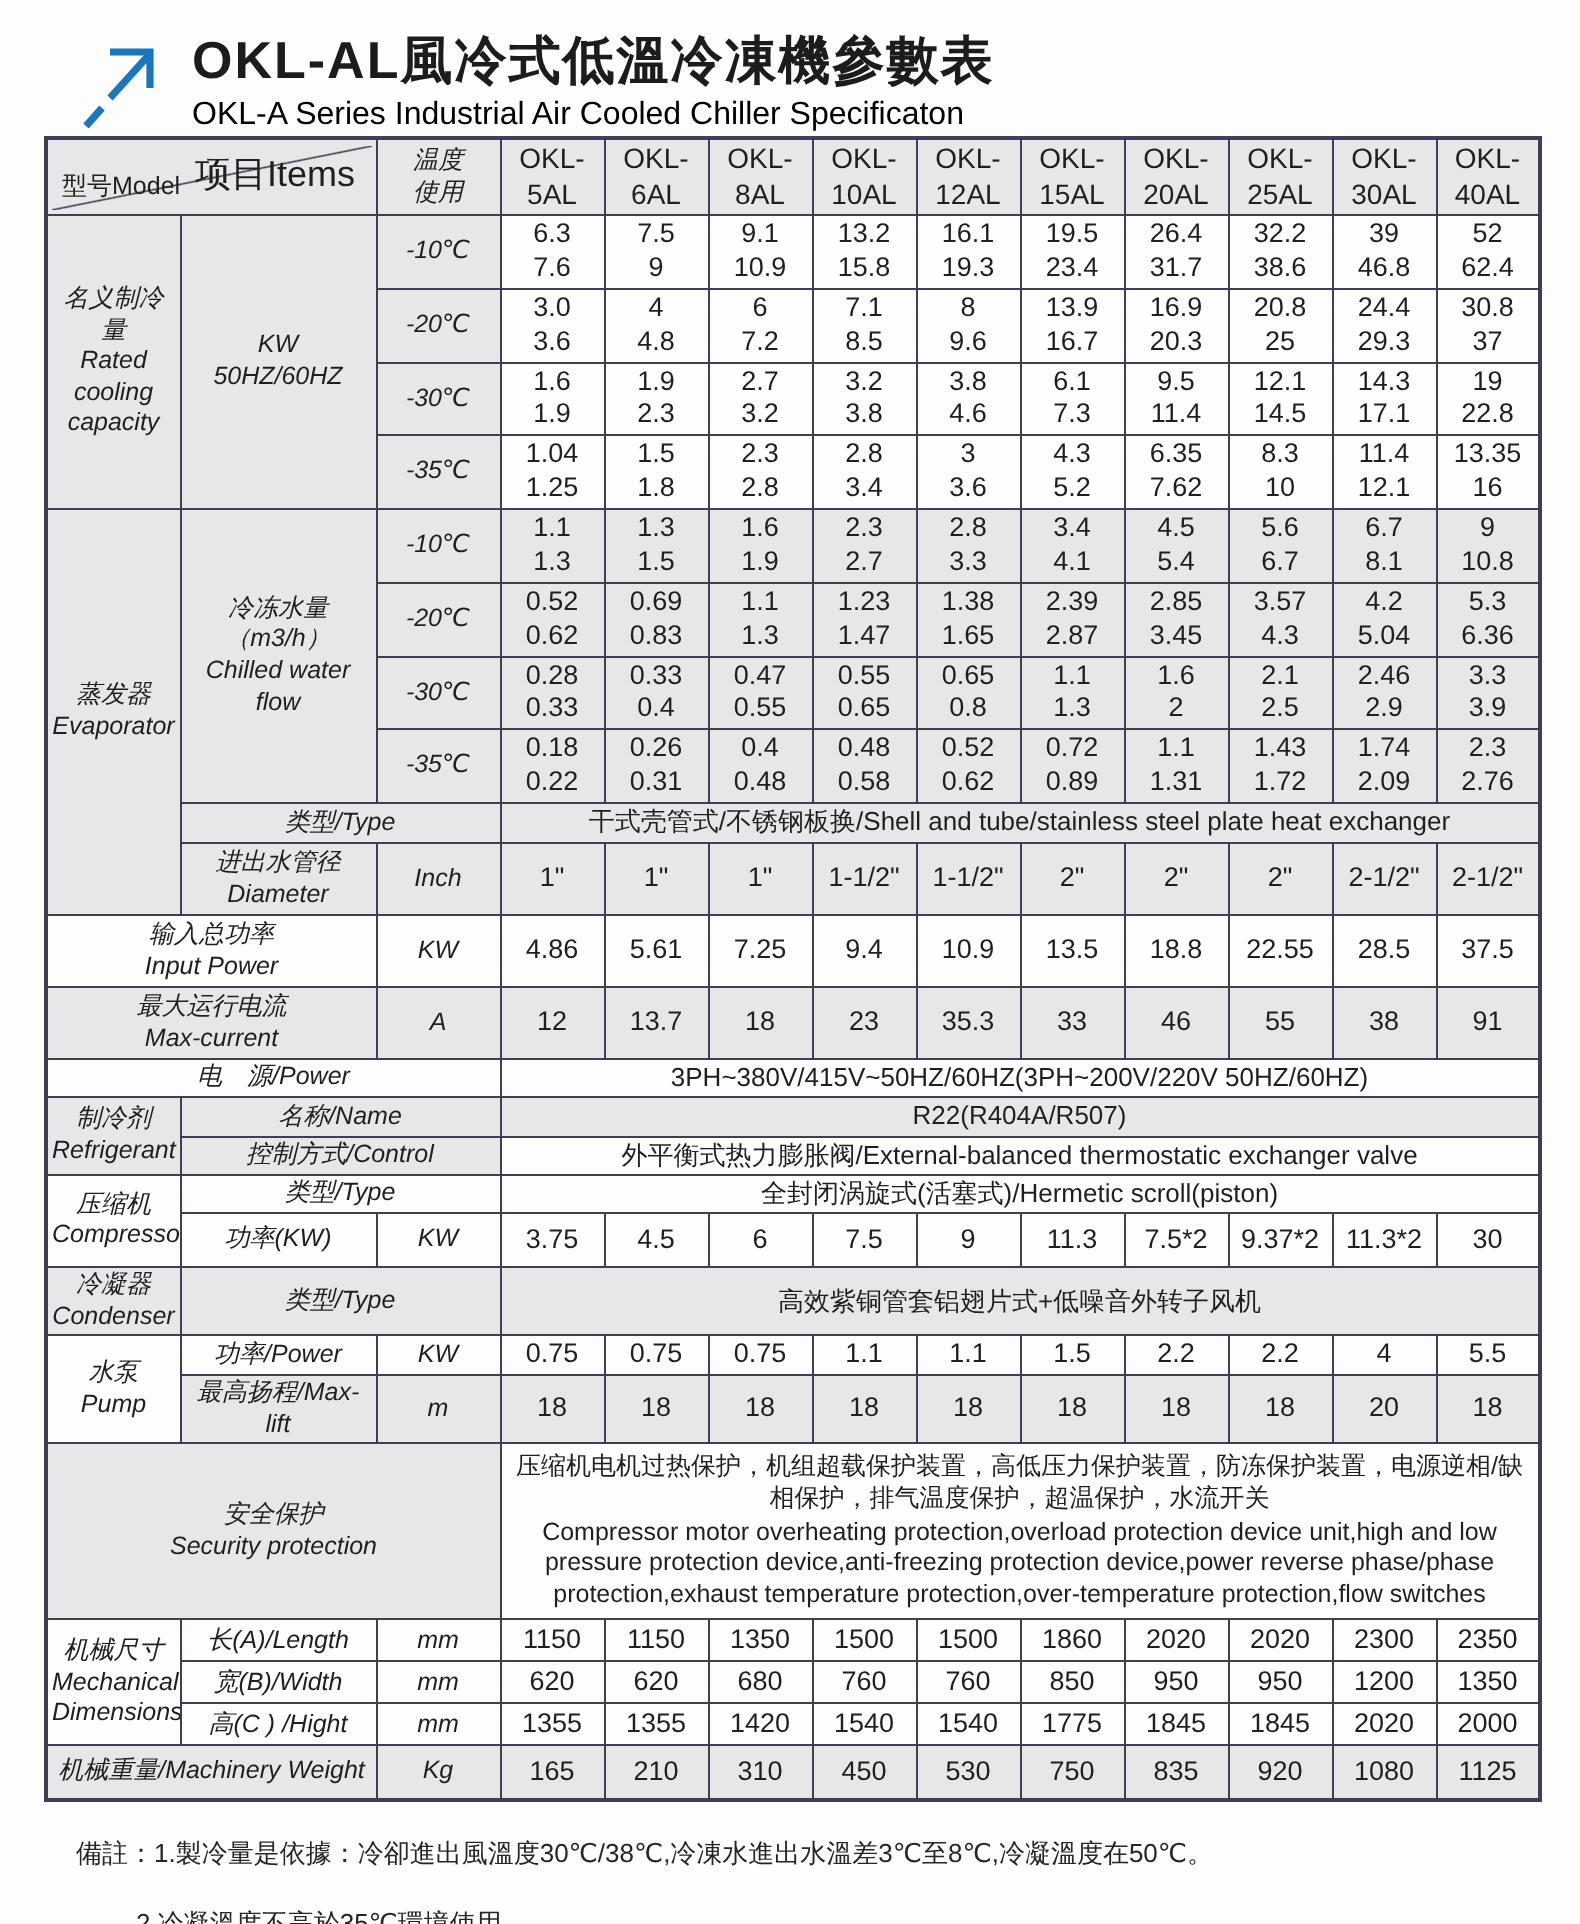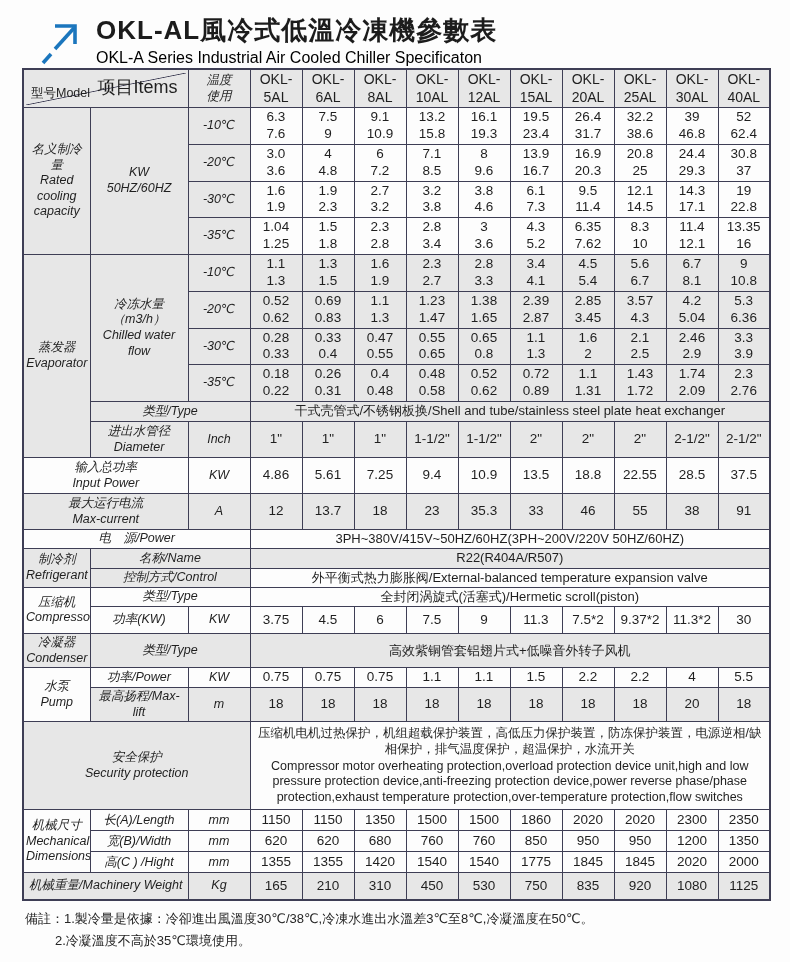--- a/index.html
+++ b/index.html
@@ -45,21 +45,21 @@
   .corner{position:relative;width:100%;height:32px;}
   .corner .diag{
     position:absolute;inset:0;
     background:linear-gradient(to bottom right,transparent calc(50% - 0.8px),#3e3e55 50%,transparent calc(50% + 0.8px));
   }
   .corner .c-model{position:absolute;left:5px;bottom:3px;font-size:12.5px;}
   .corner .c-items{position:absolute;right:8px;top:3px;font-size:18px;}
 
   
   .notes{margin:8px 0 0 22px;width:748px;color:#262626;}
-  .notes p{margin:3px;font-size:13px;line-height:19px;}
+  .notes p{margin:16px;font-size:13px;line-height:19px;}
   .notes p.ind{padding-left:30px;}
 </style>
 </head>
 <body>
 
 <div class="page">
 
   <div class="hdr">
     <svg class="logo" viewBox="0 0 48 52">
       <g fill="none" stroke="#1b76bd" stroke-width="3.6">
@@ -371,21 +371,21 @@
           <td colspan="10" class="span-val">3PH~380V/415V~50HZ/60HZ(3PH~200V/220V  50HZ/60HZ)</td>
         </tr>
         <tr style="height: 18px;">
           <td rowspan="2" class="gray lbl pre">制冷剂
 Refrigerant</td>
           <td colspan="2" class="gray lbl">名称/Name</td>
           <td colspan="10" class="gray span-val">R22(R404A/R507)</td>
         </tr>
         <tr style="height: 18px;">
           <td colspan="2" class="gray lbl">控制方式/Control</td>
-          <td colspan="10" class="span-val">外平衡式热力膨胀阀/External-balanced temperature expansion valve</td>
+          <td colspan="10" class="span-val">外平衡式热力膨胀阀/External-balanced thermostatic exchanger valve</td>
         </tr>
         <tr style="height: 18px;">
           <td rowspan="2" class="lbl pre">压缩机
 Compressor</td>
           <td colspan="2" class="lbl">类型/Type</td>
           <td colspan="10" class="span-val">全封闭涡旋式(活塞式)/Hermetic scroll(piston)</td>
         </tr>
         <tr style="height: 27px;">
           <td class="lbl">功率(KW)</td>
           <td class="lbl">KW</td>

